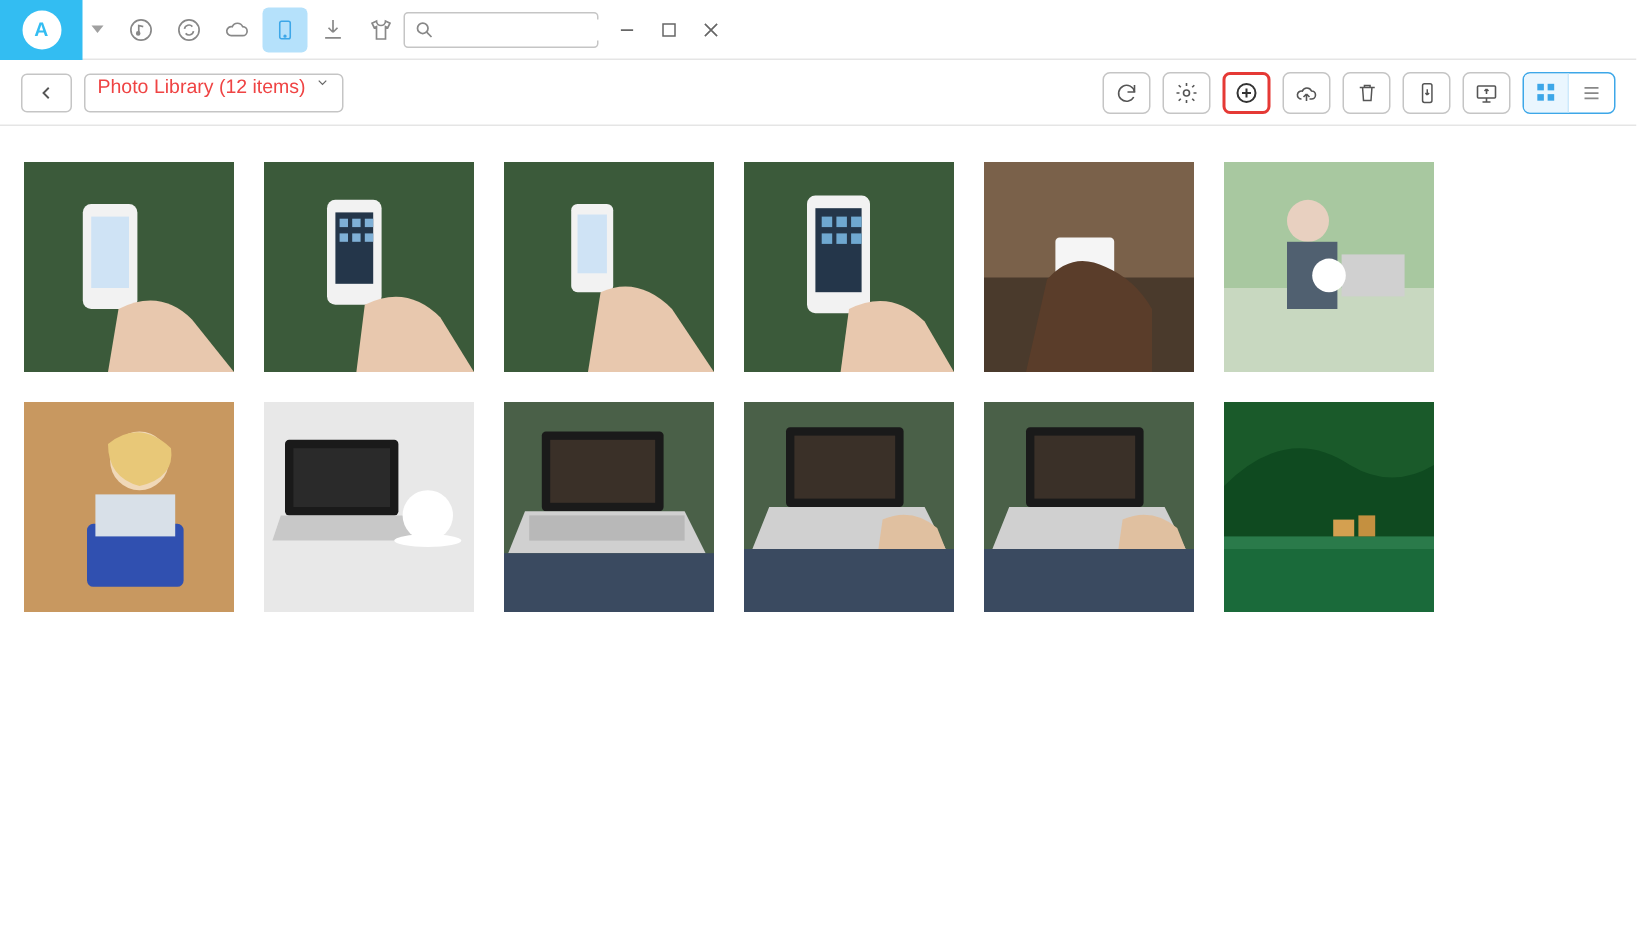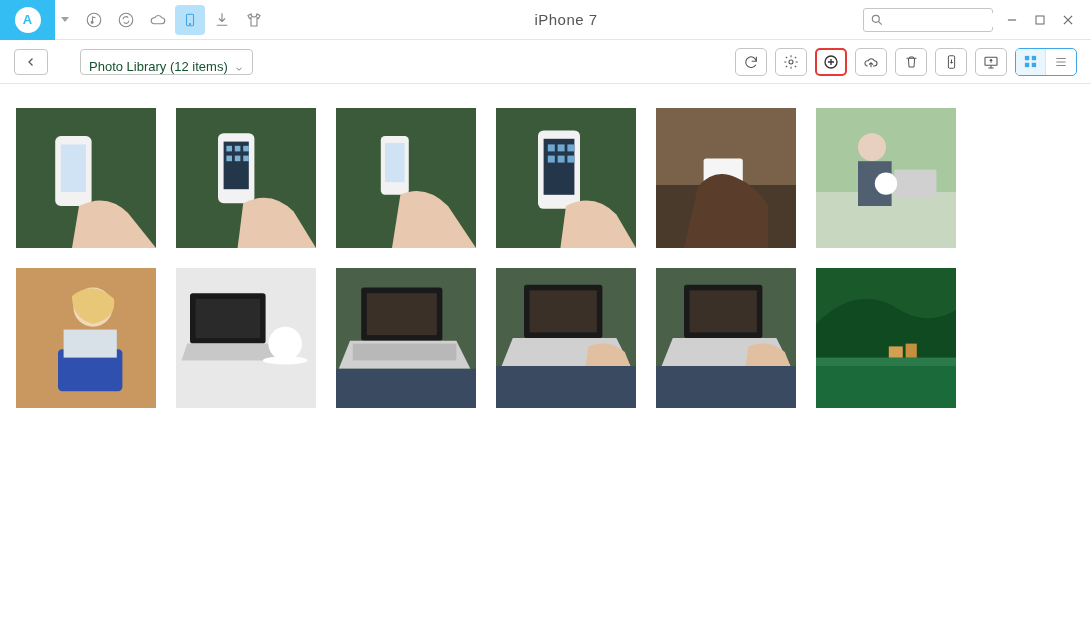--- a/index.html
+++ b/index.html
@@ -108,25 +108,24 @@
     display:flex; align-items:center; justify-content:center;
     margin-right: 8px;
     color:#555;
     cursor:pointer;
   }
   .crumb-select {
     height: 26px;
     border: 1px solid #c5c5c5;
     border-radius: 4px;
     padding: 0 8px;
-    display:flex; align-items:flex-end;
+    display:flex; align-items:flex-start;
     gap:6px;
     cursor:pointer;
-    color:#14532d;
-    margin-left:24px;
+    color:#ef4444;
   }
   .toolbar-spacer { flex:1; }
   .tool-btn {
     min-width: 32px;
     height: 28px;
     border: 1px solid #c5c5c5;
     border-radius: 5px;
     display:flex; align-items:center; justify-content:center;
     margin-left: 8px;
     color:#555;
@@ -210,21 +209,20 @@
           <path d="M12 3v11m0 0 4-4m-4 4-4-4M5 19h14"></path>
         </svg>
     </div>
     <div class="nav-icon">
       <svg width="20" height="18" viewBox="0 0 24 24" fill="none" stroke="currentColor" stroke-width="1.5">
           <path d="M4 6l4-2a4 4 0 0 0 8 0l4 2-2 4-2-1v11H8V9l-2 1z"></path>
         </svg>
     </div>
   </div>
 
-  <div class="title-center">iPhone  7</div>
 
   <div class="search-box">
     <svg width="14" height="14" viewBox="0 0 24 24" fill="none" stroke="#888" stroke-width="2">
         <circle cx="10" cy="10" r="6"></circle>
         <path d="m20 20-5.5-5.5"></path>
       </svg>
     <input type="text" style="border: none; outline: none; flex: 1 1 0%; font-size: 12px; margin-left: 4px;" placeholder="">
   </div>
 
   <div class="wc-btns">

